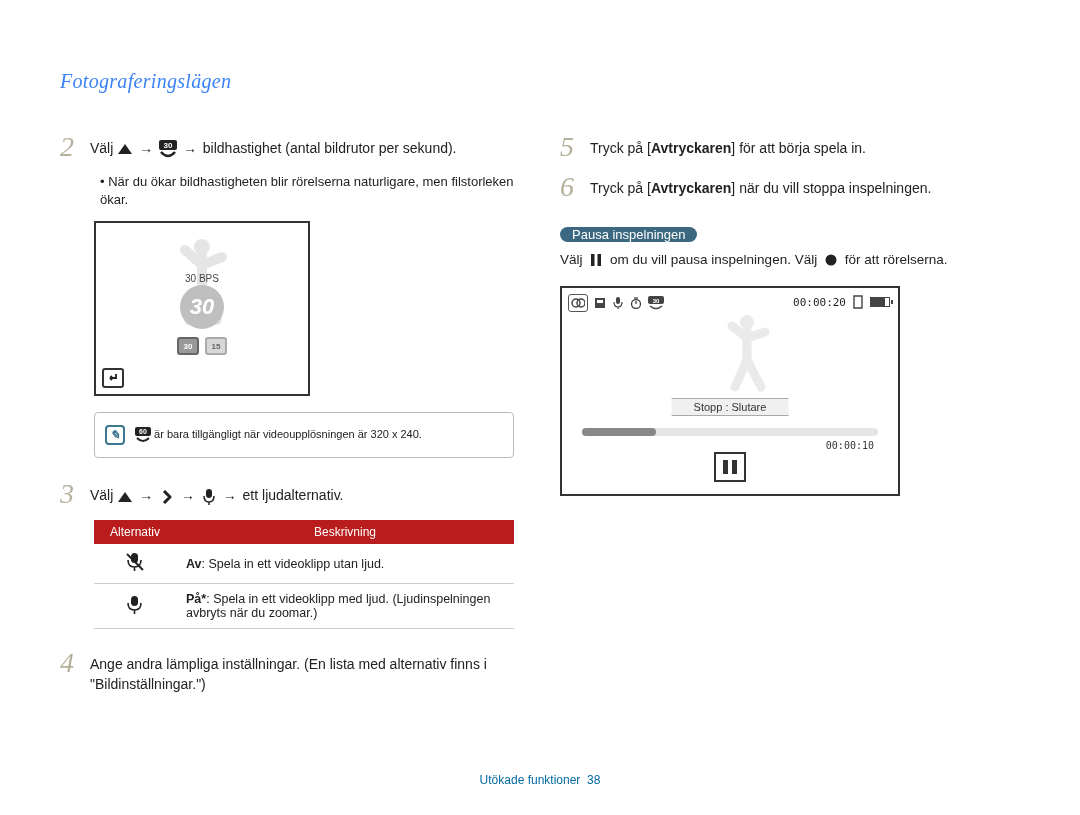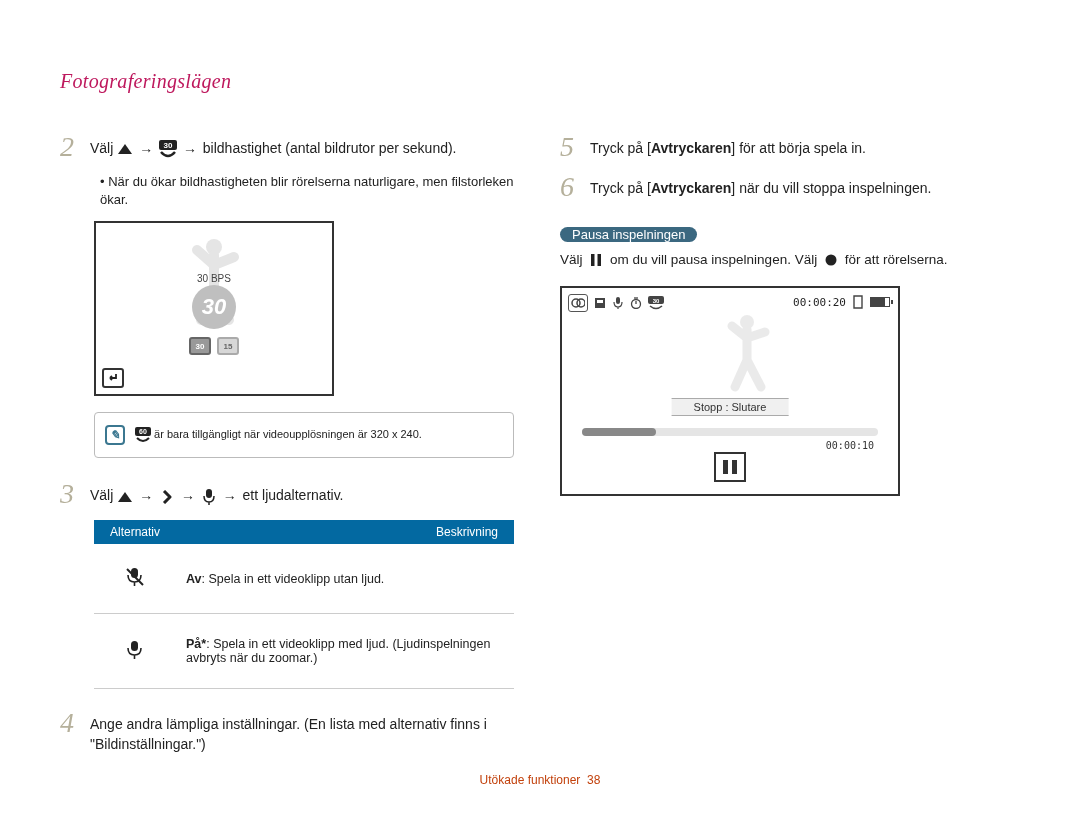--- a/index.html
+++ b/index.html
@@ -9,21 +9,21 @@
     color: #222;
     background: #fff;
     width: 1080px;
     height: 815px;
     position: relative;
     padding: 70px 60px 30px 60px;
   }
   .section-title {
     font-size: 20px;
     font-weight: 300;
-    color: #be185d;
+    color: #3b82f6;
     letter-spacing: 0.3px;
     margin-bottom: 40px;
     font-family: Georgia, 'Times New Roman', serif;
     font-style: italic;
   }
   .columns { display: flex; gap: 40px; }
   .col { width: 460px; }
   .step { display: flex; gap: 8px; margin-bottom: 12px; }
   .step-num {
     font-size: 28px;
@@ -42,21 +42,21 @@
     align-items: center;
   }
   .arrow { margin: 0 2px; }
   .sub-bullet {
     margin: 4px 0 12px 40px;
     font-size: 13px;
     line-height: 1.4;
   }
   .sub-bullet::before { content: "• "; }
   .screenshot-1 {
-    width: 240px; height: 175px;
+    width: 216px; height: 175px;
     border: 2px solid #333;
     margin: 8px 0 16px 34px;
     position: relative;
     background: #fff;
   }
   .screenshot-1 .figure {
     position: absolute;
     left: 50%; top: 12px;
     transform: translateX(-50%);
     width: 70px; height: 90px;
@@ -132,30 +132,30 @@
     font-size: 12px;
     font-style: italic;
   }
   table.options {
     margin: 8px 0 20px 34px;
     border-collapse: collapse;
     width: 420px;
     font-size: 12.5px;
   }
   table.options th {
-    background: #0369a1;
+    background: #b91c1c;
     color: #fff;
     font-weight: normal;
-    text-align: right;
+    text-align: center;
     padding: 5px 16px;
     font-size: 12px;
   }
   table.options td {
     border-bottom: 1px solid #ccc;
-    padding: 23px 10px;
+    padding: 8px 10px;
     vertical-align: middle;
   }
   table.options td.icon-cell { text-align: center; width: 60px; }
   .pill {
     display: inline-block;
     background: #3b6880;
     color: #fff;
     padding: 0 12px;
     border-radius: 12px;
     font-size: 13px;
@@ -232,21 +232,21 @@
   .s2-pause .bar { width: 5px; height: 14px; background: #333; }
   .s2-figure {
     position: absolute; left: 55%; top: 24px;
     transform: translateX(-50%);
     opacity: 0.2;
   }
   .footer {
     position: absolute; bottom: 28px; left: 0; right: 0;
     text-align: center;
     font-size: 12px;
-    color: #c2410c;
+    color: #0369a1;
   }
   svg { display: block; }
 </style>
 </head>
 <body>
 
 <div class="section-title">Fotograferingslägen</div>
 
 <div class="columns">
 

